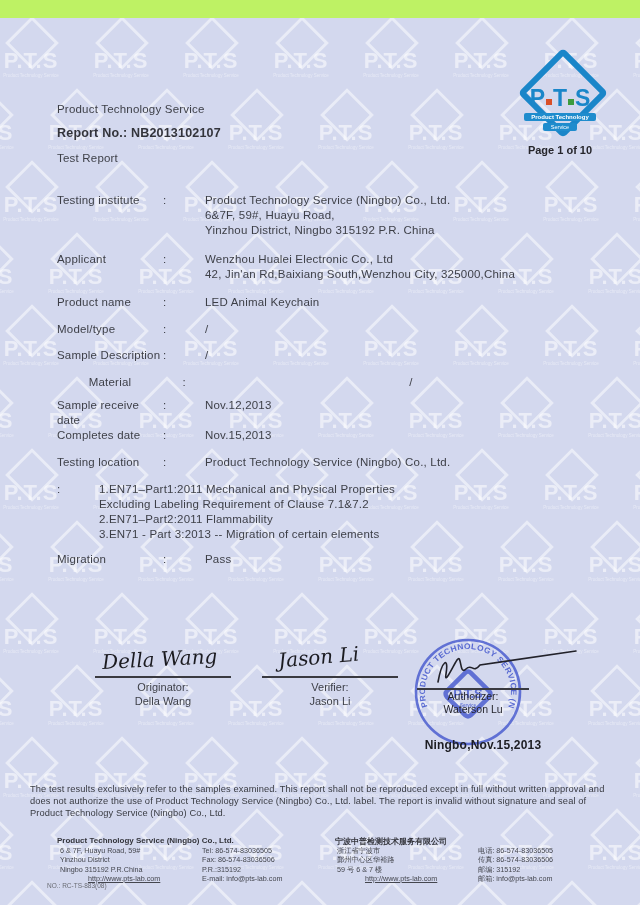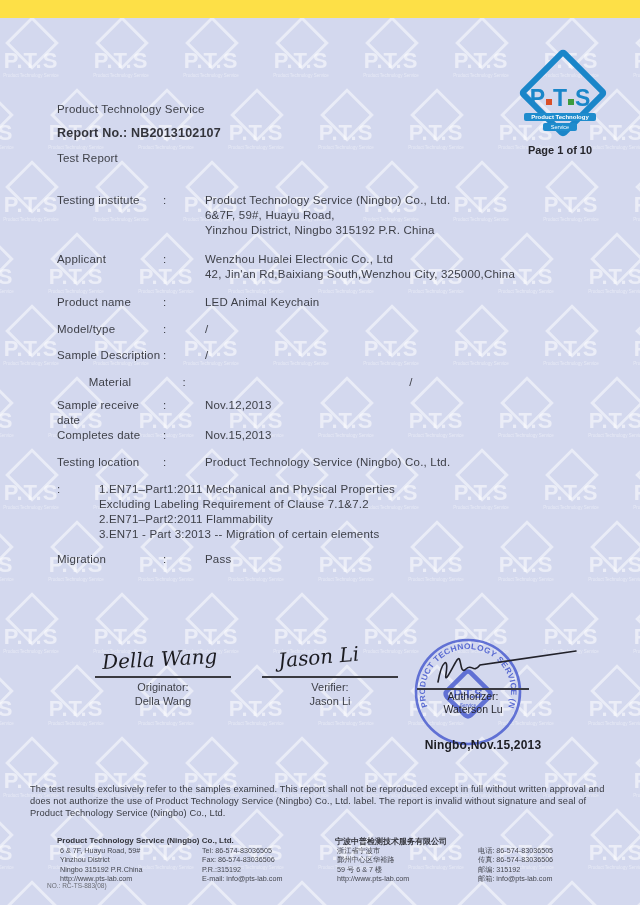--- a/index.html
+++ b/index.html
@@ -1,16 +1,16 @@
 <!DOCTYPE html>
 <html><head>
 <meta charset="utf-8">
 <style>
   html,body{margin:0;padding:0;background:#ffffff;}
-  .page{position:relative;width:640px;height:905px;background:#fde047;overflow:hidden;
+  .page{position:relative;width:640px;height:905px;background:#bef264;overflow:hidden;
         font-family:"Liberation Sans",sans-serif;color:#3d3f47;}
   .scan{position:absolute;left:0;top:18px;width:640px;height:887px;background:#d3d8ee;overflow:hidden;}
   #watermark{position:absolute;left:0;top:0;width:640px;height:887px;}
   .wm-tile{position:absolute;width:86px;height:70px;}
   .wm-diamond{position:absolute;left:25px;top:1px;width:32px;height:32px;
               border:3px solid rgba(255,255,255,0.5);transform:rotate(45deg);}
   .wm-text{position:absolute;left:0;top:25px;width:86px;text-align:center;font-weight:bold;
            font-size:22px;letter-spacing:1px;color:rgba(255,255,255,0.55);}
   .wm-sub{position:absolute;left:0;top:50px;width:86px;text-align:center;font-size:4.5px;
           color:rgba(255,255,255,0.45);}
@@ -44,21 +44,21 @@
   .hand{font-family:"DejaVu Serif",serif;font-style:italic;color:#1b1b20;}
   .sigline{height:1.5px;background:#3a3a40;}
   .sigcap{text-align:center;font-size:11px;line-height:14px;color:#3d3f47;}
   
   .authcap{text-align:center;font-size:10.5px;line-height:13px;color:#26262e;}
   .date{font-size:12px;font-weight:bold;color:#1d1d22;letter-spacing:.2px;}
   
   .disclaimer{font-size:9.3px;line-height:12.2px;color:#393b42;letter-spacing:.1px;}
   .f-company{font-size:8px;font-weight:bold;color:#33343b;}
   .fline7{font-size:7.2px;line-height:9.3px;color:#44464e;}
-  .u{}
+  .u{text-decoration:underline;margin-left:28px;}
   .form-no{font-size:6.5px;color:#6a6c74;}
 </style>
 </head>
 <body>
 
 <div class="page">
 
   <div class="scan">
     <div id="watermark">
         <div class="wm-tile" style="left: -12px; top: 5px;">

